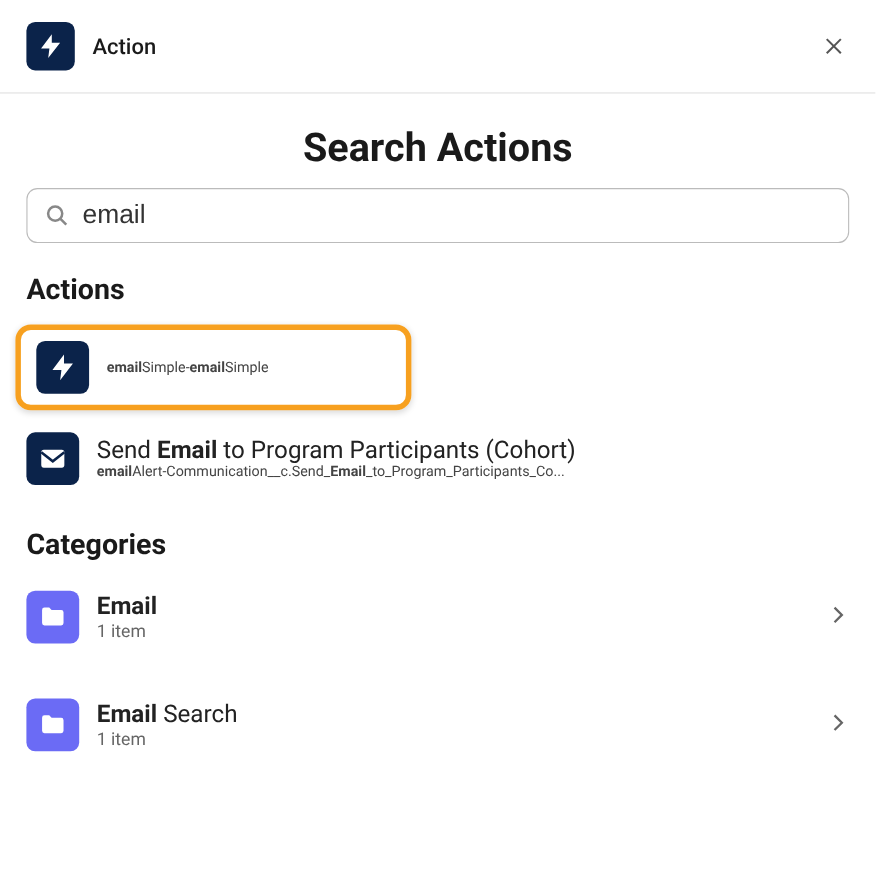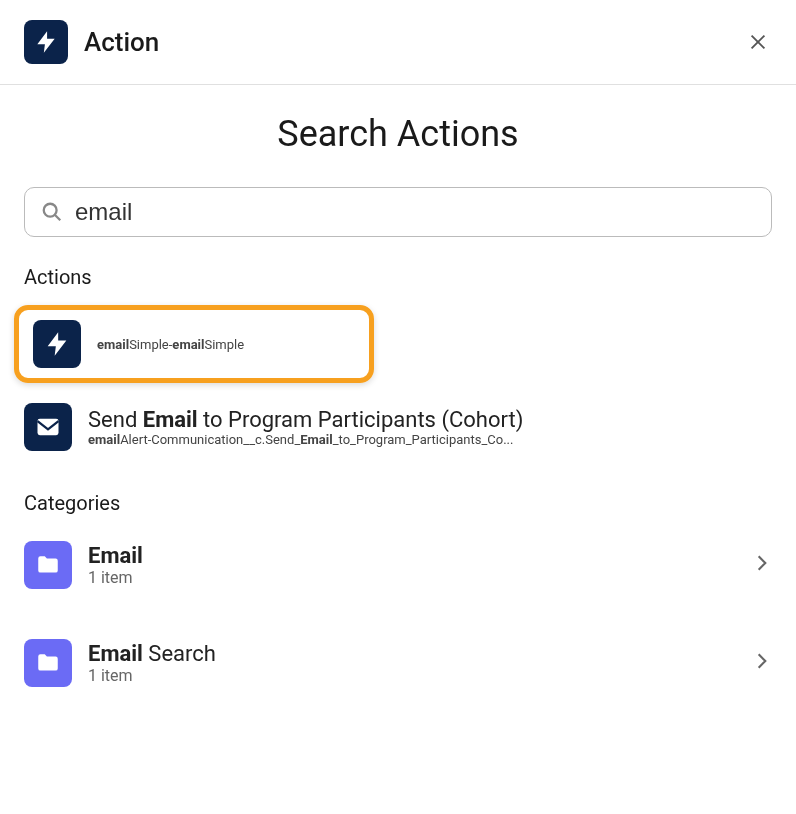--- a/index.html
+++ b/index.html
@@ -29,21 +29,21 @@
       align-items: center;
       justify-content: center;
       margin-right: 16px;
     }
     .header-icon svg {
       width: 26px;
       height: 26px;
       fill: #fff;
     }
     .header-title {
-      font-size: 26px;
+      font-size: 20px;
       font-weight: 500;
       flex: 1;
     }
     .close-btn {
       width: 28px;
       height: 28px;
       display: flex;
       align-items: center;
       justify-content: center;
       cursor: pointer;
@@ -54,22 +54,22 @@
       height: 22px;
       stroke: #555;
       stroke-width: 2;
     }
     .content {
       padding: 28px 24px 0;
     }
     .main-title {
       text-align: center;
       font-size: 36px;
-      font-weight: 400;
-      margin-bottom: 32px;
+      font-weight: 700;
+      margin-bottom: 16px;
     }
     .search-box {
       display: flex;
       align-items: center;
       border: 1px solid #bbb;
       border-radius: 10px;
       padding: 10px 16px;
       margin-bottom: 28px;
     }
     .search-box svg {
@@ -82,22 +82,22 @@
     }
     .search-input {
       border: none;
       outline: none;
       font-size: 24px;
       flex: 1;
       color: #333;
       background: transparent;
     }
     .section-title {
-      font-size: 20px;
-      font-weight: 400;
+      font-size: 26px;
+      font-weight: 700;
       margin-bottom: 16px;
     }
     .item {
       display: flex;
       align-items: center;
       padding: 10px 0;
       cursor: pointer;
     }
     .item-icon {
       width: 48px;

